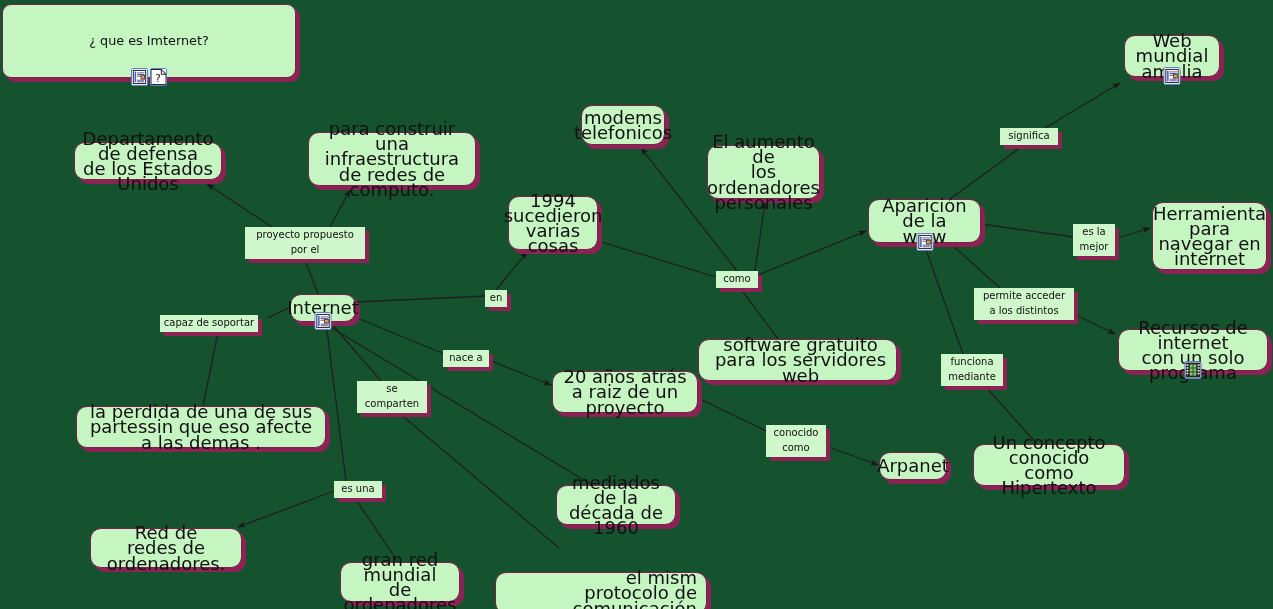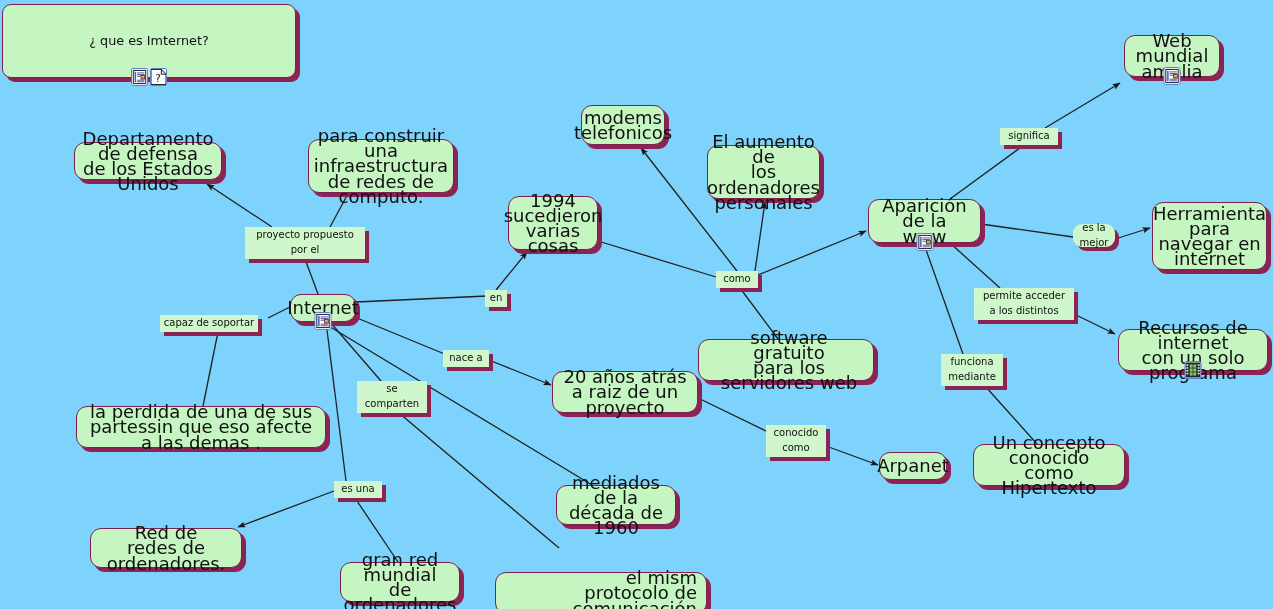--- a/index.html
+++ b/index.html
@@ -1,17 +1,17 @@
 <!DOCTYPE html>
 <html><head>
 <meta charset="utf-8">
 <style>
   html,body{margin:0;padding:0;background:#ffffff;}
   body{font-family:"DejaVu Sans","Liberation Sans",sans-serif;}
-  #canvas{position:relative;width:1273px;height:609px;background:#7dd3fc;overflow:hidden;}
+  #canvas{position:relative;width:1273px;height:609px;background:#14532d;overflow:hidden;}
   #edges{position:absolute;left:0;top:0;width:1273px;height:609px;}
 
   
   .node{
     position:absolute;
     box-sizing:border-box;
     background:#c5f5c0;
     border:1.4px solid #7d1f50;
     border-radius:11px;
     box-shadow:4px 4px 0 0 #8d2255;
@@ -130,21 +130,21 @@
               <rect x="9.6" y="6.2" width="4" height="4" fill="#e8b34f" stroke="#2a2a2a" stroke-width="0.8"></rect>
               <path d="M9.9 10 L11.2 7.9 L12.2 9.2 L13.3 10 Z" fill="#c34f4f"></path>
             </svg></span><span class="ricon"><svg viewBox="0 0 16 16">
               <rect x="0" y="0" width="16" height="16" fill="#ffffff"></rect>
               <path d="M11 0 L16 5 L16 16 L0 16 L0 0 Z" fill="#ffffff" stroke="#2a2a2a" stroke-width="1.1"></path>
               <path d="M11 0 L11 5 L16 5" fill="none" stroke="#2a2a2a" stroke-width="1.1"></path>
               <text x="7.4" y="13" font-size="11" font-family="DejaVu Sans, sans-serif" text-anchor="middle" fill="#111">?</text>
             </svg></span></span></div>
       <div class="node" style="left: 74px; top: 142px; width: 148px; height: 38px;"><span>Departamento de defensa
 de los Estados Unidos</span></div>
-      <div class="node" style="left: 308px; top: 132px; width: 146px; height: 54px; margin-top: 7px;"><span>para construir
+      <div class="node" style="left: 308px; top: 132px; width: 168px; height: 54px;"><span>para construir
 una infraestructura
 de redes de computo.</span></div>
       <div class="node" style="left: 290px; top: 294px; width: 66px; height: 28px;"><span>Internet</span><span class="icons"><span class="ricon"><svg viewBox="0 0 16 16">
               <rect x="0" y="0" width="16" height="16" fill="#ffffff"></rect>
               <rect x="1.4" y="1" width="13.2" height="14" fill="#ffffff" stroke="#2a2a2a" stroke-width="1.1"></rect>
               <rect x="2.8" y="2.4" width="1.6" height="11.2" fill="#3f5fbf"></rect>
               <g stroke="#3a3a8c" stroke-width="0.9">
                 <line x1="5.4" y1="3.6" x2="13.2" y2="3.6"></line>
                 <line x1="5.4" y1="5.4" x2="13.2" y2="5.4"></line>
                 <line x1="5.4" y1="7.2" x2="9.2" y2="7.2"></line>
@@ -167,21 +167,21 @@
       <div class="node" style="left: 552px; top: 371px; width: 146px; height: 42px;"><span>20 años atrás
 a raiz de un proyecto</span></div>
       <div class="node" style="left: 508px; top: 196px; width: 90px; height: 54px;"><span>1994
 sucedieron
 varias cosas</span></div>
       <div class="node" style="left: 581px; top: 105px; width: 84px; height: 40px;"><span>modems
 telefonicos</span></div>
       <div class="node" style="left: 707px; top: 145px; width: 113px; height: 54px;"><span>El aumento de
 los ordenadores
 personales</span></div>
-      <div class="node" style="left: 698px; top: 339px; width: 176px; height: 42px; padding-left: 15px;"><span>software gratuito
+      <div class="node" style="left: 698px; top: 339px; width: 199px; height: 42px; padding-left: 15px;"><span>software gratuito
 para los servidores web</span></div>
       <div class="node" style="left: 879px; top: 452px; width: 68px; height: 28px;"><span>Arpanet</span></div>
       <div class="node" style="left: 868px; top: 199px; width: 113px; height: 44px;"><span>Aparición de la
 www</span><span class="icons"><span class="ricon"><svg viewBox="0 0 16 16">
               <rect x="0" y="0" width="16" height="16" fill="#ffffff"></rect>
               <rect x="1.4" y="1" width="13.2" height="14" fill="#ffffff" stroke="#2a2a2a" stroke-width="1.1"></rect>
               <rect x="2.8" y="2.4" width="1.6" height="11.2" fill="#3f5fbf"></rect>
               <g stroke="#3a3a8c" stroke-width="0.9">
                 <line x1="5.4" y1="3.6" x2="13.2" y2="3.6"></line>
                 <line x1="5.4" y1="5.4" x2="13.2" y2="5.4"></line>
@@ -238,21 +238,21 @@
       <div class="linklabel" style="left: 160px; top: 315px; width: 98px; height: 17px;"><span>capaz de soportar</span></div>
       <div class="linklabel" style="left: 485px; top: 290px; width: 22px; height: 17px;"><span>en</span></div>
       <div class="linklabel" style="left: 443px; top: 350px; width: 46px; height: 17px;"><span>nace a</span></div>
       <div class="linklabel" style="left: 357px; top: 381px; width: 70px; height: 32px;"><span>se
 comparten</span></div>
       <div class="linklabel" style="left: 334px; top: 481px; width: 48px; height: 17px;"><span>es una</span></div>
       <div class="linklabel" style="left: 716px; top: 271px; width: 42px; height: 17px;"><span>como</span></div>
       <div class="linklabel" style="left: 766px; top: 425px; width: 60px; height: 32px;"><span>conocido
 como</span></div>
       <div class="linklabel" style="left: 1000px; top: 128px; width: 58px; height: 17px;"><span>significa</span></div>
-      <div class="linklabel" style="left: 1073px; top: 224px; width: 42px; height: 23px; border-radius: 9px;"><span>es la
+      <div class="linklabel" style="left: 1073px; top: 224px; width: 42px; height: 32px;"><span>es la
 mejor</span></div>
       <div class="linklabel" style="left: 974px; top: 288px; width: 100px; height: 32px;"><span>permite acceder
 a los distintos</span></div>
       <div class="linklabel" style="left: 941px; top: 354px; width: 62px; height: 32px;"><span>funciona
 mediante</span></div>
     </div>
 
 </div>
 
 </body></html>

